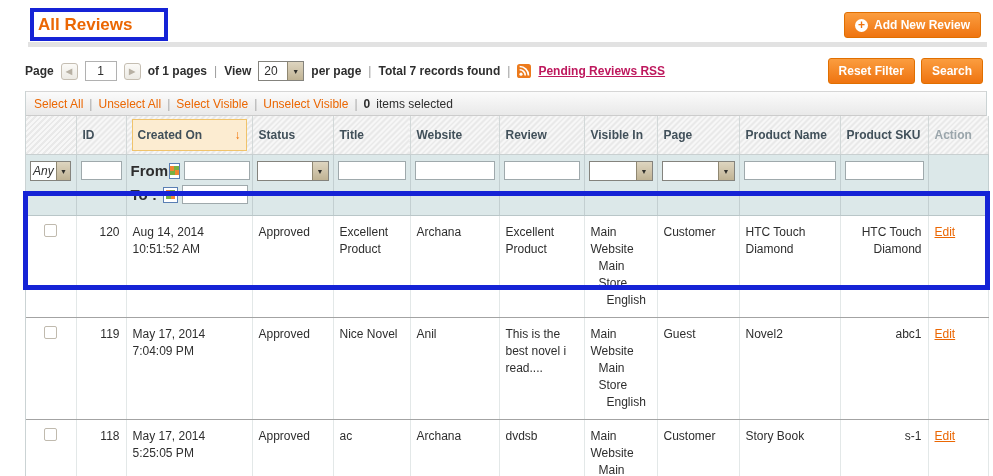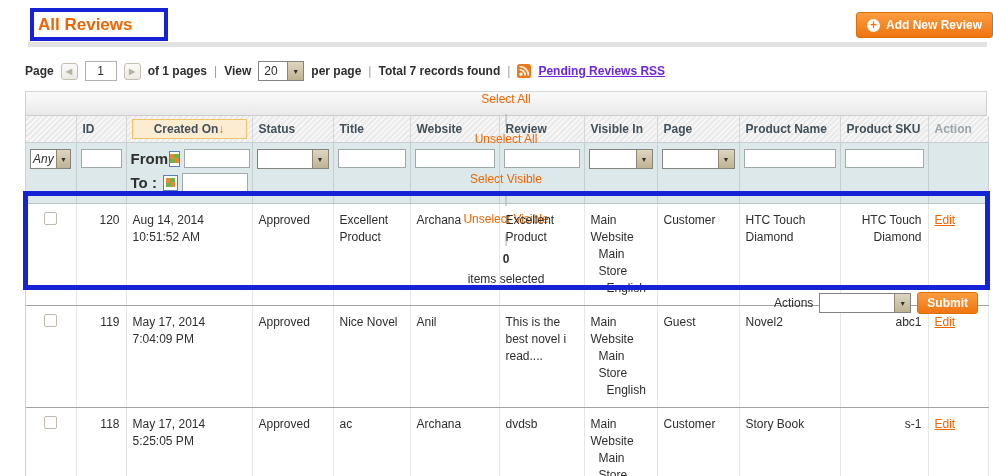--- a/index.html
+++ b/index.html
@@ -2,21 +2,21 @@
 <html><head>
 <meta charset="utf-8">
 <style>
   * { box-sizing: border-box; margin: 0; padding: 0; }
   html,body { background:#fff; }
   body { font-family: "Liberation Sans", sans-serif; }
   .page { position:relative; width:993px; height:476px; background:#fff; overflow:hidden; }
 
   
   .page-head { display:flex; justify-content:space-between; align-items:center;
-               padding:10px 0 0 38px; height:40px; }
+               padding:10px 12px 0 38px; height:40px; }
   .page-title { color:#eb6703; font-size:17px; font-weight:bold; }
   .head-divider { height:5px; background:#e2e2e2; margin:2px 6px 0 28px; }
 
   
   .btn { display:inline-flex; align-items:center; gap:6px; cursor:pointer;
          background:linear-gradient(#fb9d3f,#ef7410); border:1px solid #e06f00;
          border-radius:3px; color:#fff; font-weight:bold; font-size:12px;
          padding:5px 10px; white-space:nowrap; }
   .plus-icon { display:inline-flex; align-items:center; justify-content:center;
                width:13px; height:13px; border-radius:50%; background:#fff;
@@ -30,43 +30,43 @@
             background:linear-gradient(#fbfaf7,#eceae4); color:#b7b0a3; font-size:8px; }
   .page-input { width:32px; height:20px; border:1px solid #b1b1b1; text-align:center;
                 font-size:12px; font-family:"Liberation Sans",sans-serif; color:#2e2e2e; }
   .sep { color:#9b9b9b; font-weight:normal; }
   .mock-select { display:inline-flex; align-items:stretch; border:1px solid #84837d;
                  background:#fff; height:20px; font-size:12px; font-weight:normal; }
   .mock-select .val { display:flex; align-items:center; padding:0 5px; color:#2e2e2e; }
   .mock-select .arrow-btn { width:16px; display:flex; align-items:center; justify-content:center;
                  background:linear-gradient(#ded5c0,#c0b394); border-left:1px solid #8f8771;
                  color:#31302c; font-size:7px; }
-  .rss-link { color:#6d28d9; }
+  .rss-link { color:#be185d; }
   .pager-right { margin-left:auto; display:flex; gap:6px; }
 
   
   .grid { margin:0 6px 0 25px; width:962px; border-left:1px solid #cbd3d4; border-right:1px solid #cbd3d4; }
   .massaction { display:flex; align-items:center; gap:6px; height:25px; padding:0 8px;
                 background:linear-gradient(#fbfbfb,#e9e9e9); border-top:1px solid #d6d6d6;
-                border-bottom:1px solid #cccccc; font-size:12px;flex-direction:column; }
+                border-bottom:1px solid #cccccc; font-size:12px; }
   .ma-link { color:#eb6703; text-decoration:none; cursor:pointer; }
   .ma-sep { color:#aaa; }
   .ma-count { font-weight:bold; color:#2e2e2e; }
   .ma-right { margin-left:auto; display:flex; align-items:center; gap:6px; }
   .ma-label { color:#2e2e2e; }
   .btn-small { padding:3px 9px; }
 
   table { border-collapse:collapse; table-layout:fixed; width:962px; font-size:12px; }
   th { background:repeating-linear-gradient(135deg,#f7f7f7 0 2px,#e9e9e9 2px 4px);
        border-right:1px solid #d2d8d8; border-bottom:1px solid #c8cfd0;
        color:#41505a; font-weight:bold; text-align:left; padding:5px 6px; height:25px;
        vertical-align:middle; }
   th.action-col { color:#9aa5ab; }
-  .sort-head { display:flex; justify-content:center; align-items:center;
-               background:#fcecd1; border:1px solid #f0c36b; padding:2px 5px; margin:-2px -1px; }
+  .sort-head { display:flex; justify-content:space-between; align-items:center;
+               background:#fcecd1; border:1px solid #f0c36b; padding:8px 5px; margin:-2px -1px; }
   .sort-arrow { color:#f07000; font-weight:bold; }
 
   td.filter { background-color:#dce8e9;
               background-image:radial-gradient(#c4d6d8 15%, transparent 16%);
               background-size:4px 4px;
               border-right:1px solid #c3cfd1; border-bottom:1px solid #b9c6c8;
               padding:6px 4px; height:50px; vertical-align:top; }
   .f-input { width:100%; height:19px; border:1px solid #9fa9ac; font-size:12px;
              font-family:"Liberation Sans",sans-serif; padding:0 3px; }
   .f-input.small { width:66px; }
@@ -122,43 +122,39 @@
     <span class="sep">|</span>
     <span>Total 7 records found</span>
     <span class="sep">|</span>
     <svg width="14" height="14" viewBox="0 0 16 16">
       <rect width="16" height="16" rx="3" fill="#ec7a1c"></rect>
       <circle cx="4.6" cy="11.6" r="1.8" fill="#fff"></circle>
       <path d="M3 6.6 a6.4 6.4 0 0 1 6.4 6.4" stroke="#fff" stroke-width="1.9" fill="none"></path>
       <path d="M3 2.9 a10.1 10.1 0 0 1 10.1 10.1" stroke="#fff" stroke-width="1.9" fill="none"></path>
     </svg>
     <a class="rss-link" href="#" style="font-weight:bold;">Pending Reviews RSS</a>
+    <span class="pager-right">
+      <button class="btn">Reset Filter</button>
+      <button class="btn">Search</button>
+    </span>
   </div>
 
   <div class="grid">
 
     <div class="massaction">
       <a class="ma-link" href="#">Select All</a>
       <span class="ma-sep">|</span>
       <a class="ma-link" href="#">Unselect All</a>
       <span class="ma-sep">|</span>
       <a class="ma-link" href="#">Select Visible</a>
       <span class="ma-sep">|</span>
       <a class="ma-link" href="#">Unselect Visible</a>
       <span class="ma-sep">|</span>
       <span class="ma-count">0</span>
       <span class="ma-label">items selected</span>
-      <span class="ma-right">
-        <span class="ma-label">Actions</span>
-        <span class="mock-select" style="width:92px;">
-          <span class="val"></span>
-          <span class="arrow-btn" style="margin-left:auto;">▼</span>
-        </span>
-        <button class="btn btn-small">Submit</button>
-      </span>
     </div>
 
     <table>
       <colgroup>
         <col style="width:50px">
           <col style="width:50px">
           <col style="width:126px">
         <col style="width:81px">
           <col style="width:77px">
           <col style="width:89px">

